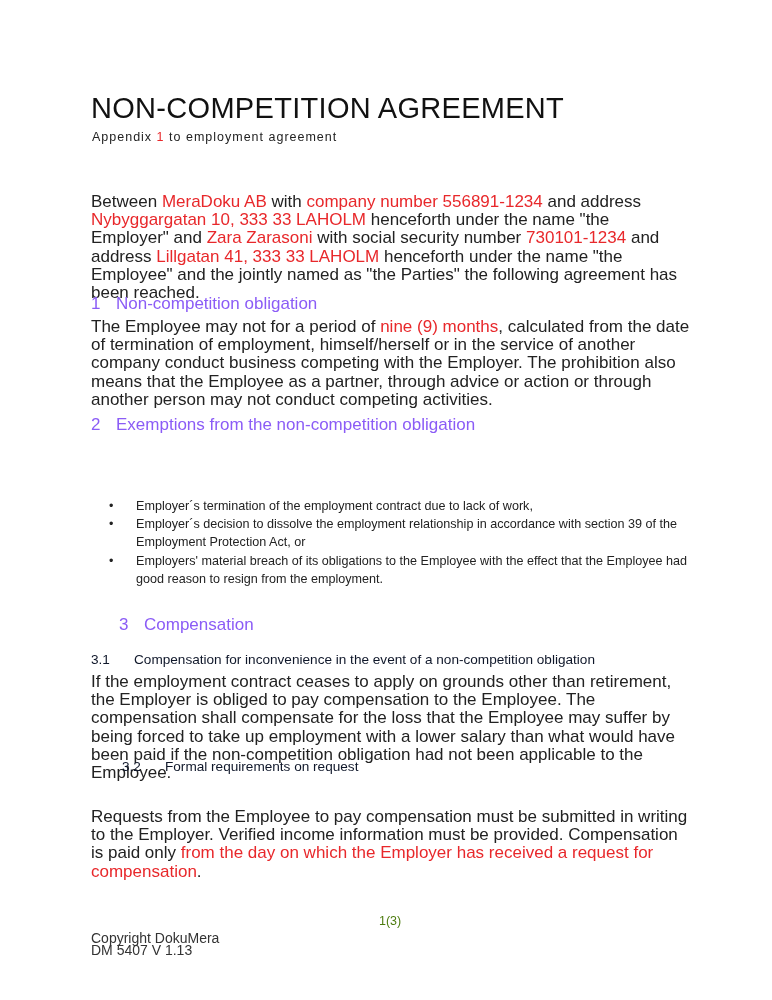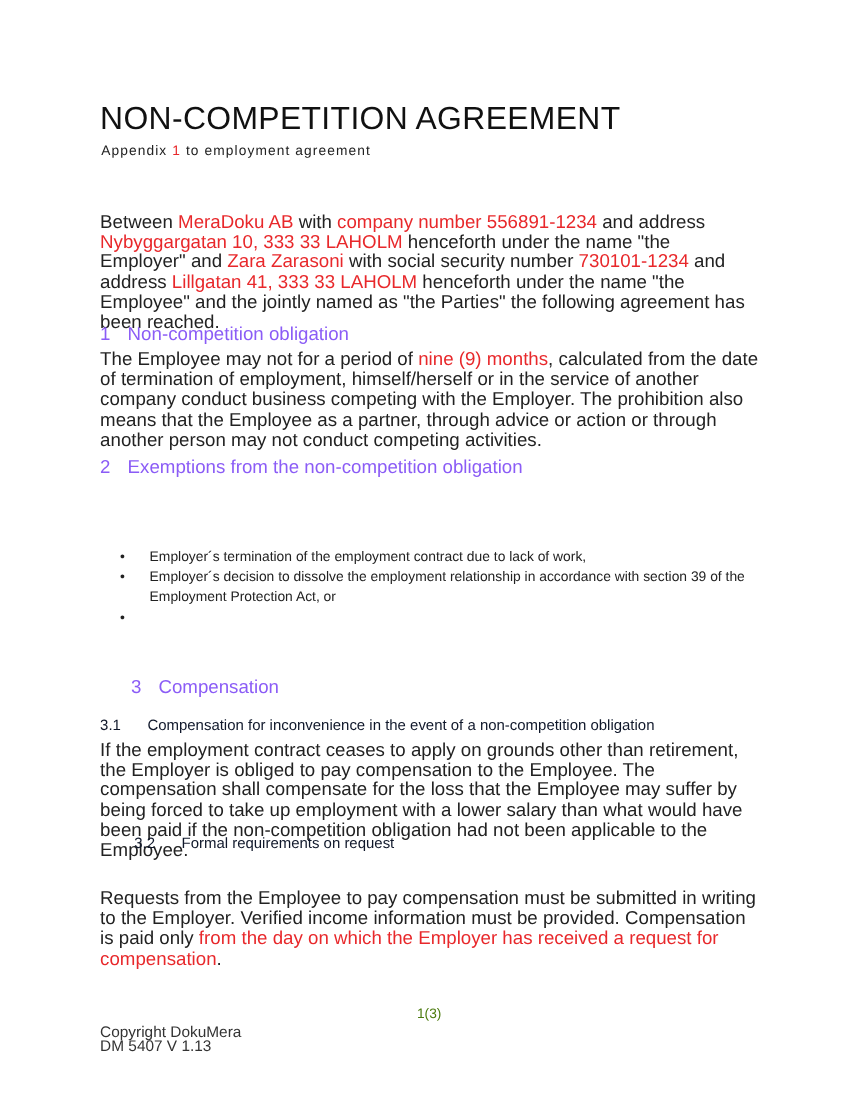--- a/index.html
+++ b/index.html
@@ -34,21 +34,21 @@
 
   <div class="para" style="top:193px;"><span>Between </span><span class="red">MeraDoku AB</span><span> with </span><span class="red">company number 556891-1234</span><span> and address </span><span class="red">Nybyggargatan 10, 333 33 LAHOLM</span><span> henceforth under the name "the Employer" and </span><span class="red">Zara Zarasoni</span><span> with social security number </span><span class="red">730101-1234</span><span> and address </span><span class="red">Lillgatan 41, 333 33 LAHOLM</span><span> henceforth under the name "the Employee" and the jointly named as "the Parties" the following agreement has been reached.</span></div>
 
   <h2 class="h1" style="top:294px;"><span class="num">1</span><span>Non-competition obligation</span></h2>
   <div class="para" style="top:318px;"><span>The Employee may not for a period of </span><span class="red">nine (9) months</span><span>, calculated from the date of termination of employment, himself/herself or in the service of another company conduct business competing with the Employer. The prohibition also means that the Employee as a partner, through advice or action or through another person may not conduct competing activities.</span></div>
 
   <h2 class="h1" style="top:415px;"><span class="num">2</span><span>Exemptions from the non-competition obligation</span></h2>
   <ul class="bullets">
     <li><span class="dot">•</span><span>Employer´s termination of the employment contract due to lack of work,</span></li>
     <li><span class="dot">•</span><span>Employer´s decision to dissolve the employment relationship in accordance with section 39 of the Employment Protection Act, or</span></li>
-    <li><span class="dot">•</span></li>
+    <li><span class="dot">•</span><span>Employers' material breach of its obligations to the Employee with the effect that the Employee had good reason to resign from the employment.</span></li>
   </ul>
 
   <h2 class="h1" style="top:615px;margin-left:28px;"><span class="num">3</span><span>Compensation</span></h2>
 
   <h3 class="h2" style="top:652px;"><span class="num">3.1</span><span>Compensation for inconvenience in the event of a non-competition obligation</span></h3>
   <div class="para" style="top:673px;">If the employment contract ceases to apply on grounds other than retirement, the Employer is obliged to pay compensation to the Employee. The compensation shall compensate for the loss that the Employee may suffer by being forced to take up employment with a lower salary than what would have been paid if the non-competition obligation had not been applicable to the Employee.</div>
 
   <h3 class="h2" style="top:759px;margin-left:31px;"><span class="num">3.2</span><span>Formal requirements on request</span></h3>
   <div class="para" style="top:808px;"><span>Requests from the Employee to pay compensation must be submitted in writing to the Employer. Verified income information must be provided. Compensation is paid only </span><span class="red">from the day on which the Employer has received a request for compensation</span><span>.</span></div>
 

